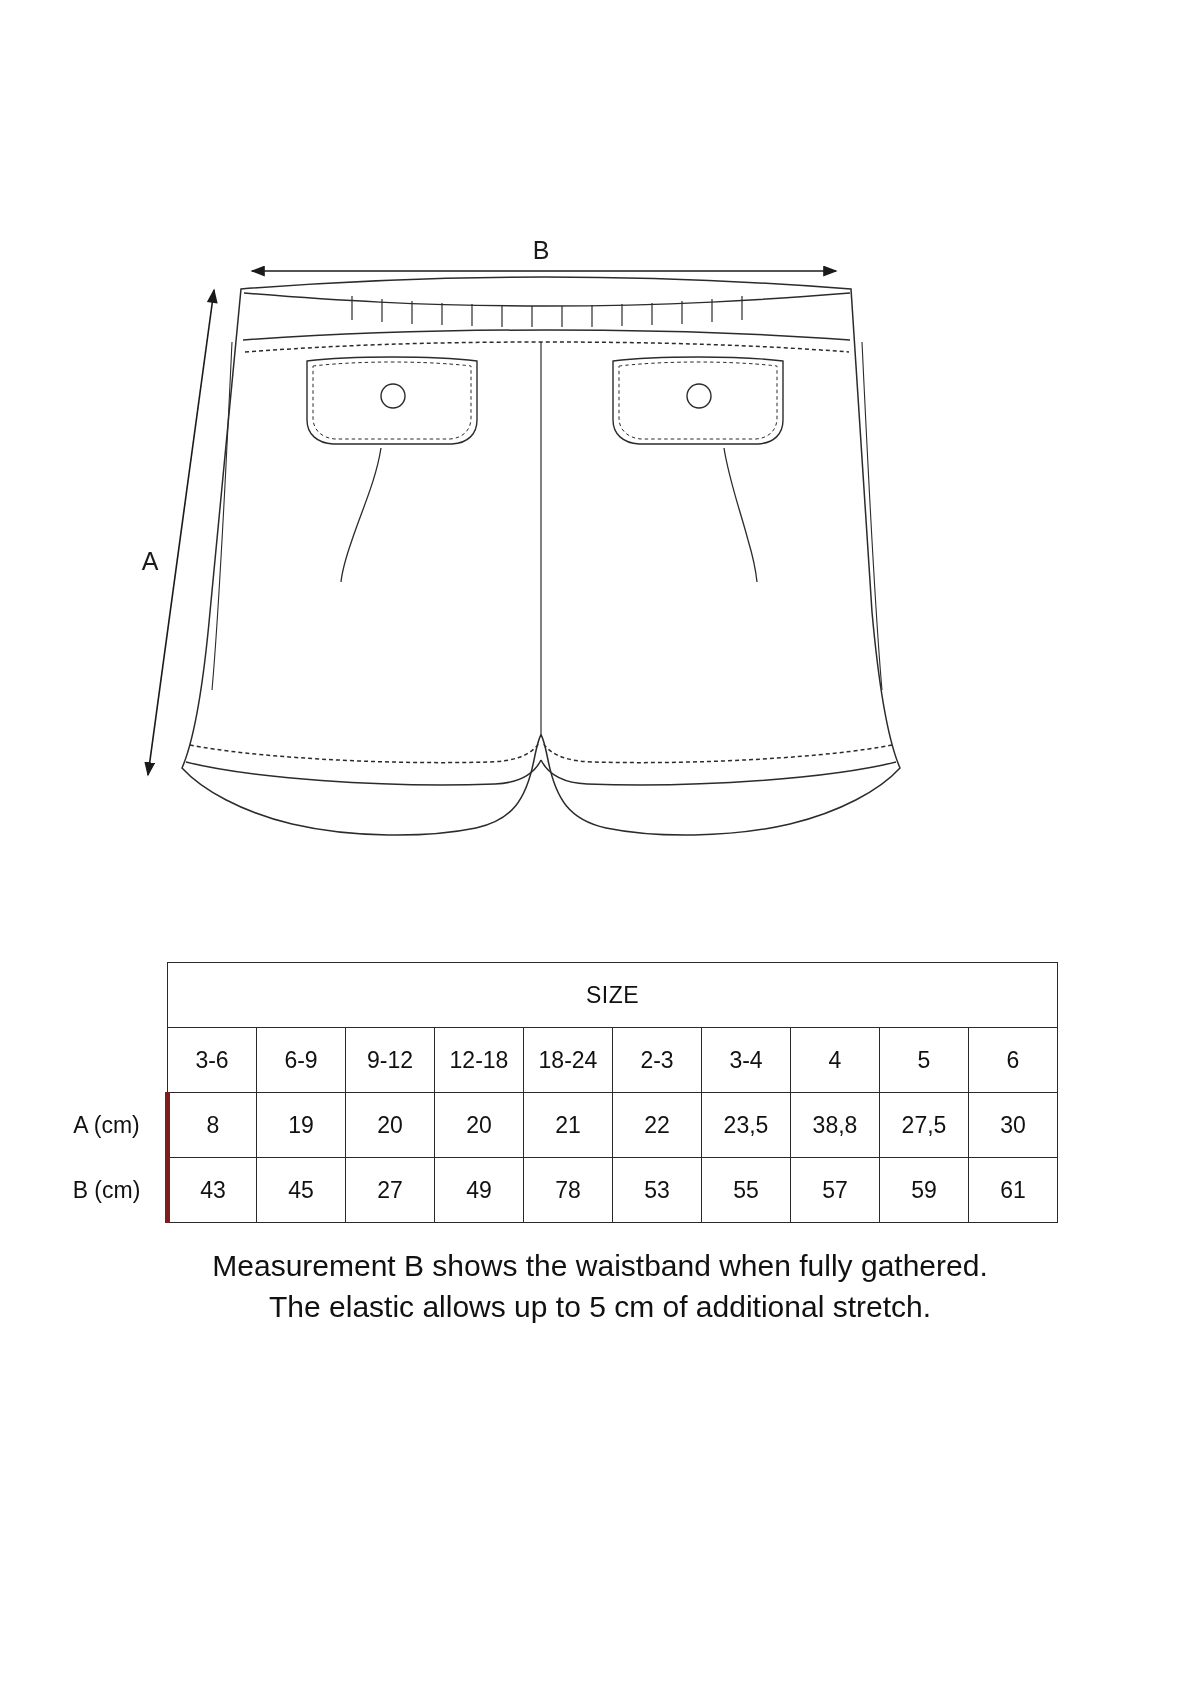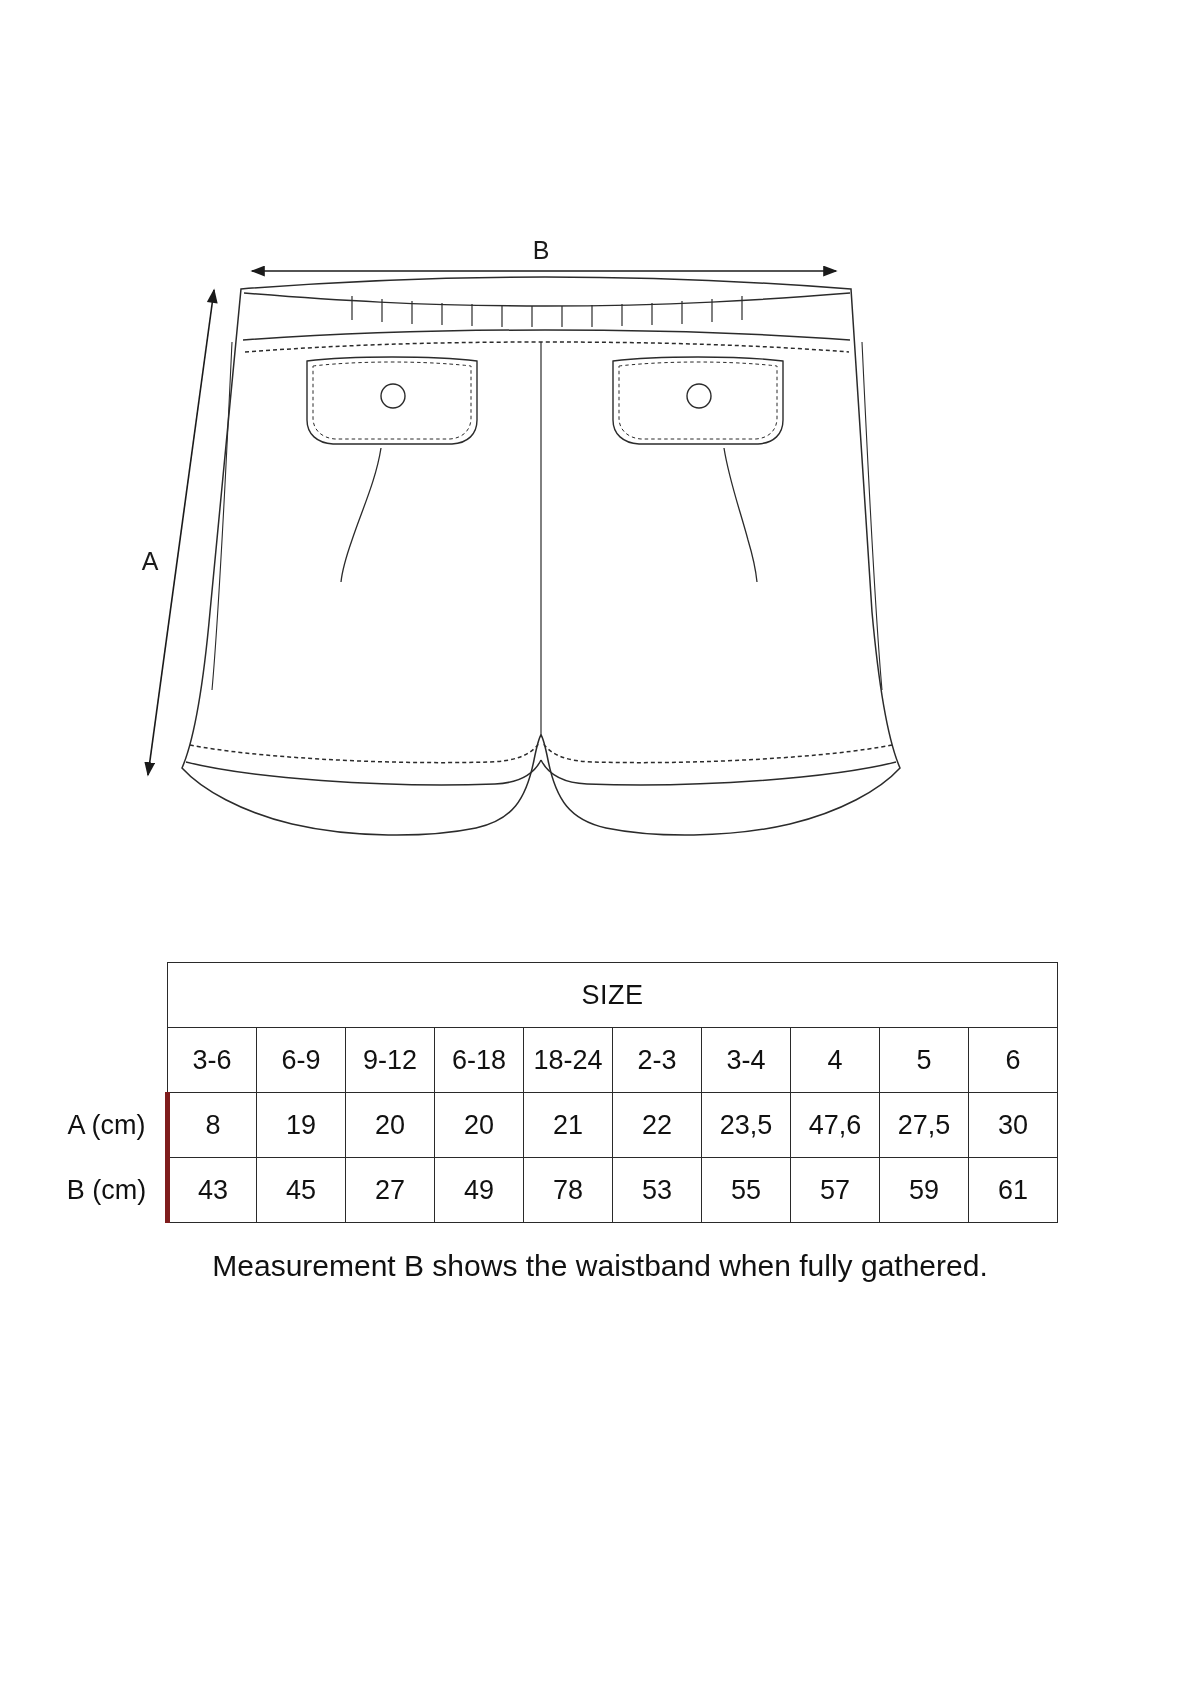--- a/index.html
+++ b/index.html
@@ -42,21 +42,21 @@
     width: 1010px;
   }
   table.size-table {
     border-collapse: collapse;
     width: 1010px;
     table-layout: fixed;
   }
   table.size-table td {
     border: 1px solid #2a2a2a;
     text-align: center;
-    font-size: 27px;
+    font-size: 23px;
     font-family: "Liberation Sans", sans-serif;
     color: #111;
     height: 64px;
     padding: 0 2px;
     font-weight: 400;
   }
   td.corner-blank {
     border: none !important;
     width: 115px;
   }
@@ -209,38 +209,38 @@
     <tbody>
       <tr>
         <td class="corner-blank"></td>
         <td class="size-title" colspan="10">SIZE</td>
       </tr>
       <tr>
         <td class="corner-blank"></td>
         <td>3-6</td>
         <td>6-9</td>
         <td>9-12</td>
-        <td>6-18</td>
+        <td>12-18</td>
         <td>18-24</td>
         <td>2-3</td>
         <td>3-4</td>
         <td>4</td>
         <td>5</td>
         <td>6</td>
       </tr>
       <tr>
         <td class="row-header first-data">A (cm)</td>
         <td>8</td>
         <td>19</td>
         <td>20</td>
         <td>20</td>
         <td>21</td>
         <td>22</td>
         <td>23,5</td>
-        <td>47,6</td>
+        <td>38,8</td>
         <td>27,5</td>
         <td>30</td>
       </tr>
       <tr>
         <td class="row-header first-data">B (cm)</td>
         <td>43</td>
         <td>45</td>
         <td>27</td>
         <td>49</td>
         <td>78</td>
@@ -249,13 +249,14 @@
         <td>57</td>
         <td>59</td>
         <td>61</td>
       </tr>
     </tbody>
   </table>
 </div>
 
 <div id="footnote">
   <div>Measurement B shows the waistband when fully gathered.</div>
+  <div>The elastic allows up to 5 cm of additional stretch.</div>
 </div>
 
 </body></html>

